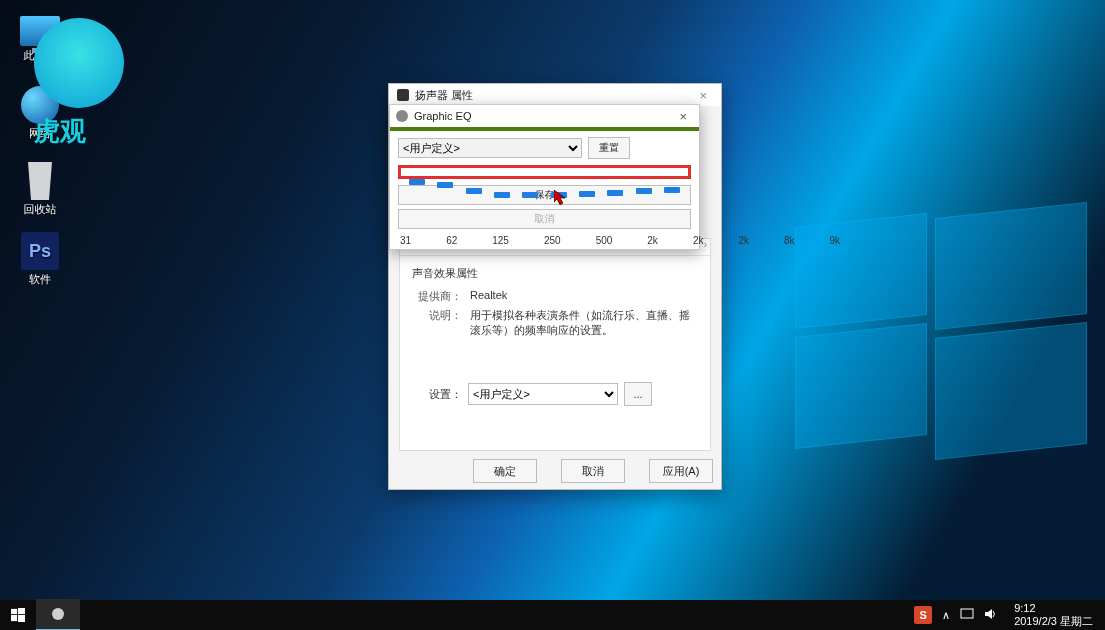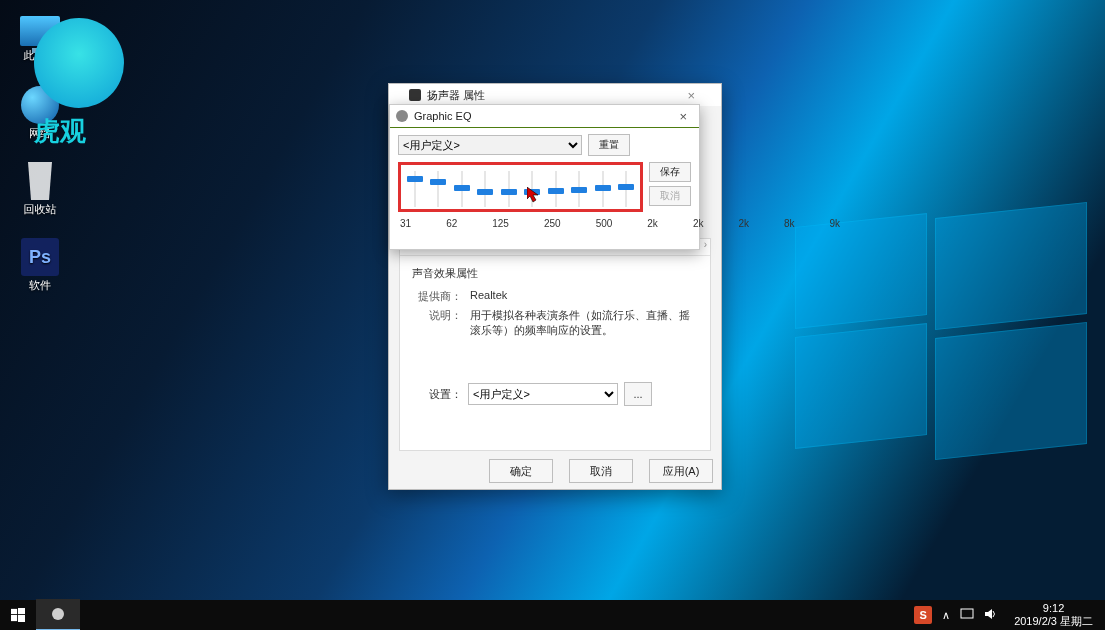--- a/index.html
+++ b/index.html
@@ -30,50 +30,50 @@
 
 
 .taskbar{position:absolute;bottom:0;left:0;right:0;height:30px;background:#0c0c0c;color:#fff;display:flex;align-items:center;}
 .taskbar .start{width:36px;height:30px;display:flex;align-items:center;justify-content:center;}
 .taskbar .start svg{width:14px;height:14px;}
 .taskbar .tbtn{width:44px;height:30px;display:flex;align-items:center;justify-content:center;border-bottom:2px solid transparent;}
 .taskbar .tbtn.active{background:#2a2a2a;border-bottom-color:#76b9ed;}
 .taskbar .tray{margin-left:auto;display:flex;align-items:center;gap:10px;padding-right:6px;font-size:11px;}
 .taskbar .tray .seg{display:flex;align-items:center;gap:10px;}
 .taskbar .ime{width:18px;height:18px;background:#d64828;border-radius:2px;color:#fff;display:flex;align-items:center;justify-content:center;font-size:11px;font-weight:700;}
-.taskbar .clock{line-height:1.15;text-align:center;padding:0 6px;}
+.taskbar .clock{line-height:1.15;padding:0 6px;}
 
 
 .prop-window{position:absolute;left:388px;top:83px;width:332px;height:405px;background:#f4f4f4;border:1px solid #bcbcbc;box-shadow:0 6px 20px rgba(0,0,0,.4);}
-.prop-window .titlebar{height:22px;background:#fff;display:flex;align-items:center;padding:0 20px;font-size:11px;color:#222;}
+.prop-window .titlebar{height:22px;background:#fff;display:flex;align-items:center;padding:0 8px;font-size:11px;color:#222;}
 .prop-window .titlebar .ico{width:12px;height:12px;background:#333;margin-right:6px;border-radius:2px;}
 .prop-window .titlebar .x{margin-left:auto;color:#888;font-size:13px;padding:0 6px;}
 .prop-window .inner{position:absolute;left:10px;top:154px;right:10px;bottom:38px;border:1px solid #dcdcdc;background:#fff;}
 .prop-window .scrollrow{height:16px;border-bottom:1px solid #e6e6e6;display:flex;justify-content:space-between;color:#999;font-size:10px;padding:0 3px;}
 .prop-window .group{padding:10px 12px;font-size:11px;color:#333;}
 .prop-window .grouptitle{color:#333;margin-bottom:8px;}
 .prop-window .kv{display:flex;margin:4px 0;}
 .prop-window .kv .k{width:50px;text-align:right;color:#555;margin-right:8px;}
 .prop-window .kv .v{flex:1;color:#333;}
 .prop-window .settingrow{margin-top:44px;display:flex;align-items:center;gap:6px;}
 .prop-window .settingrow select{width:150px;height:22px;border:1px solid #bdbdbd;font-size:11px;background:#fff;}
 .prop-window .settingrow .k{width:50px;text-align:right;}
 .prop-window .settingrow .dots{width:26px;height:22px;border:1px solid #bdbdbd;background:#f6f6f6;display:flex;align-items:center;justify-content:center;}
-.prop-window .btnbar{position:absolute;bottom:6px;right:8px;display:flex;gap:16px;}
+.prop-window .btnbar{position:absolute;bottom:6px;right:8px;display:flex;gap:24px;}
 .btn{min-width:62px;height:22px;border:1px solid #bdbdbd;background:#f6f6f6;font-size:11px;color:#222;display:flex;align-items:center;justify-content:center;}
 
 
 .eq-window{position:absolute;left:389px;top:104px;width:309px;height:144px;background:#fff;border:1px solid #c9c9c9;box-shadow:0 4px 14px rgba(0,0,0,.35);}
-.eq-window .titlebar{height:22px;display:flex;align-items:center;padding:0 6px;font-size:11px;color:#222;background:#fff;border-bottom:1px solid #4d7c0f;}
+.eq-window .titlebar{height:22px;display:flex;align-items:center;padding:0 6px;font-size:11px;color:#222;background:#fff;border-bottom:4px solid #4d7c0f;}
 .eq-window .titlebar .ico{width:12px;height:12px;background:#888;border-radius:50%;margin-right:6px;}
 .eq-window .titlebar .x{margin-left:auto;color:#555;font-size:13px;padding:0 6px;}
 .eq-window .toprow{display:flex;align-items:center;gap:6px;padding:6px 8px;}
 .eq-window select{width:184px;height:20px;font-size:11px;border:1px solid #bdbdbd;background:#f2f2f2;}
 .eq-window .btn.small{min-width:40px;height:20px;font-size:10px;}
-.eq-body{display:flex;padding:0 8px 4px 8px;gap:6px;}
+.eq-body{display:flex;padding:0 8px 4px 8px;gap:6px;flex-direction:column;}
 .eq-sliders{position:relative;flex:1;border:3px solid #e03030;padding:6px 2px 2px;height:36px;display:flex;}
 .eq-sliders .slwrap{flex:1;display:flex;flex-direction:column;align-items:center;position:relative;}
 .eq-sliders .track{position:absolute;top:0;bottom:0;width:2px;background:#e6e6e6;left:50%;margin-left:-1px;}
 .eq-sliders .thumb{position:absolute;width:16px;height:6px;background:#1f7fe0;border-radius:1px;left:50%;margin-left:-8px;}
 .eq-labels{display:flex;padding:2px 10px 0 10px;gap:35px;}
 .eq-labels span{flex:1;text-align:center;font-size:10px;color:#333;}
 .eq-sidebtns{display:flex;flex-direction:column;gap:4px;}
 .eq-sidebtns .btn{min-width:40px;height:18px;font-size:10px;}
 .eq-sidebtns .btn.disabled{color:#aaa;}
 .cursor{position:absolute;width:14px;height:14px;left:50%;margin-left:-5px;}
@@ -95,21 +95,21 @@
     <div>此电脑</div>
   </div>
   <div class="dicon globe" style="top:86px">
     <div class="glyph"></div>
     <div>网络</div>
   </div>
   <div class="dicon recycle" style="top:162px">
     <div class="glyph"></div>
     <div>回收站</div>
   </div>
-  <div class="dicon ps" style="top:238px">
+  <div class="dicon ps" style="top:232px">
     <div class="glyph">Ps</div>
     <div>软件</div>
   </div>
 
   <div class="watermark">
     <div class="mark"></div>
     <div class="txt">虎观</div>
   </div>
 
   <div class="prop-window">

